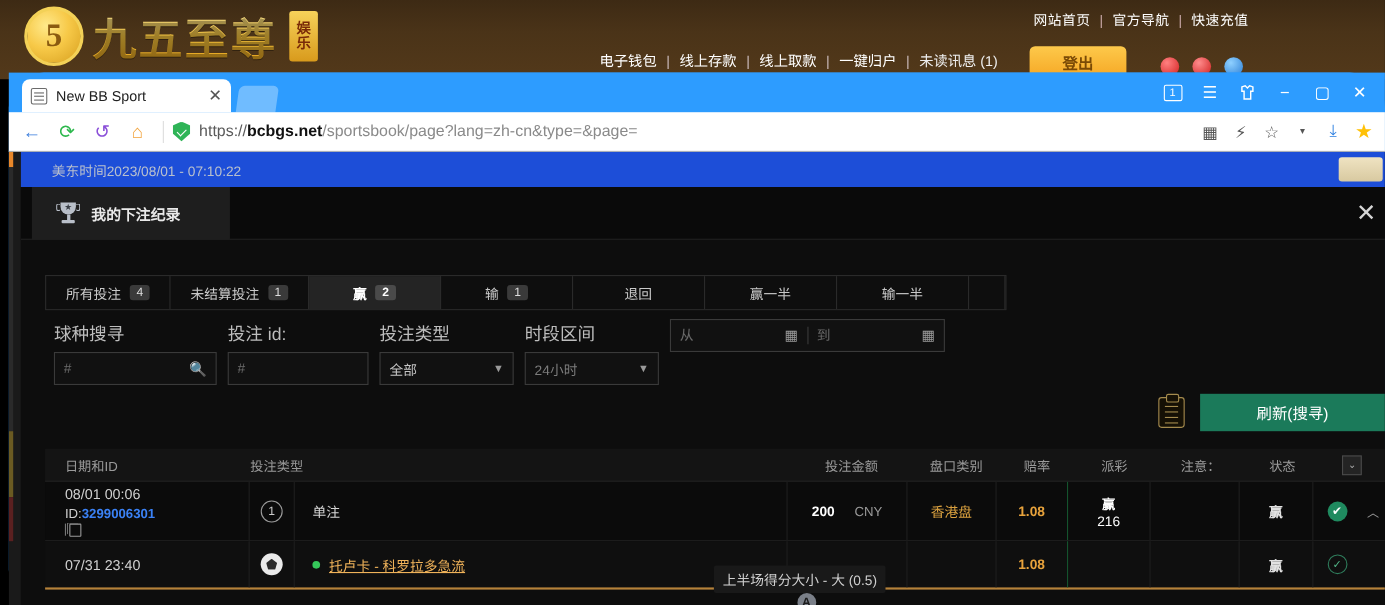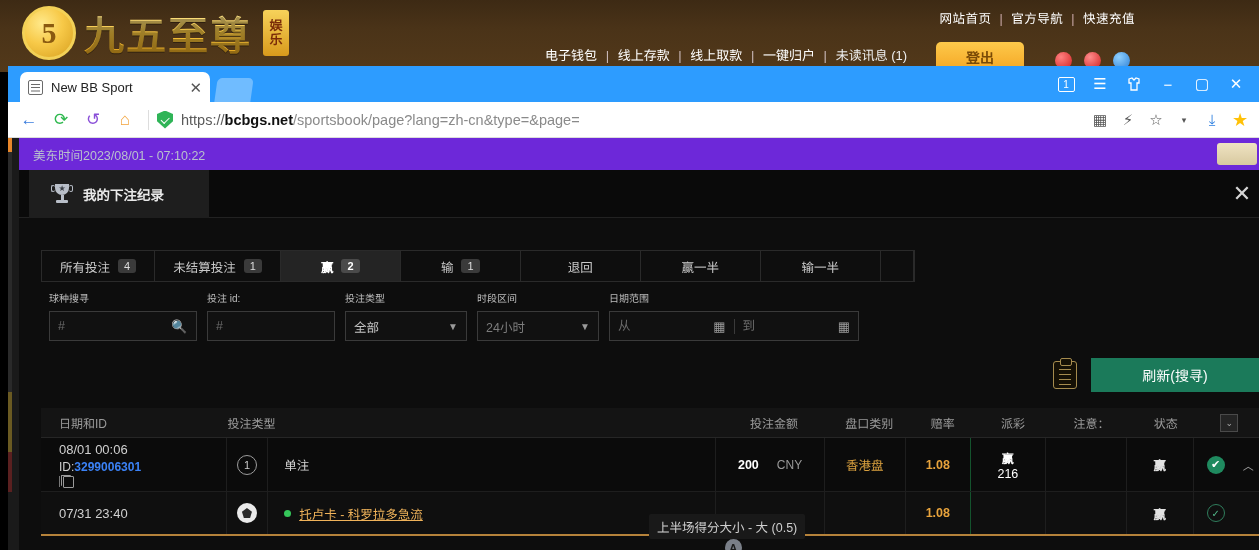--- a/index.html
+++ b/index.html
@@ -151,22 +151,22 @@
   }
   #page-left-strip { position: absolute; left: 0; top: 0; width: 11px; height: 412px; background: #1a1a1a; }
   #page-left-strip .accent { position: absolute; left: 0; width: 4px; }
   .acc-orange { top: 0; height: 14px; background: #e8872a; }
   .acc-dark { top: 14px; height: 240px; background: #2a2a2a; }
   .acc-gold { top: 254px; height: 60px; background: #6a5a22; }
   .acc-red { top: 314px; height: 40px; background: #5a2020; }
 
   #time-bar {
     position: absolute; left: 11px; top: 0; right: 0; height: 32px;
-    background: #6d28d9; color: #b9c0cd; font-size: 12.5px;
-    display: flex; align-items: center; padding-left: 14px;
+    background: #1d4ed8; color: #b9c0cd; font-size: 12.5px;
+    display: flex; align-items: center; padding-left: 28px;
   }
   #time-note {
     position: absolute; right: 2px; top: 5px; width: 40px; height: 22px;
     background: linear-gradient(180deg, #efe3c2, #d8c9a0); border-radius: 3px;
   }
 
   #record-panel {
     position: absolute; left: 11px; top: 32px; right: 0; bottom: 0;
     background: #0d0d0d;
   }
@@ -219,21 +219,21 @@
     font-size: 11px; padding: 1px 6px; min-width: 18px; text-align: center;
   }
   .st-tab.active .st-count { background: #4a4a4a; color: #fff; }
   .st-tab.empty { min-width: 30px; padding: 0 16px; }
 
   #filters {
     position: absolute; left: 30px; top: 120px; right: 20px; height: 56px;
     display: flex; gap: 10px; align-items: flex-start;
   }
   .f-group { display: flex; flex-direction: column; gap: 6px; }
-  .f-label { font-size: 10px; color: #bdbdbd; }
+  .f-label { font-size: 16px; color: #bdbdbd; }
   .f-control {
     height: 30px; background: #111; border: 1px solid #3a3a3a;
     display: flex; align-items: center; padding: 0 8px; color: #8b8b8b; font-size: 12.5px;
   }
   .f-control input {
     flex: 1; background: transparent; border: none; outline: none;
     color: #c8c8c8; font-size: 12.5px; font-family: inherit; width: 100%;
   }
   .f-control input::placeholder { color: #6b6b6b; }
   .w-search { width: 148px; }
@@ -548,21 +548,20 @@
 
         <div class="f-group">
           <div class="f-label">时段区间</div>
           <div class="f-control select muted w-period">
             <span>24小时</span>
             <span class="chev">▼</span>
           </div>
         </div>
 
         <div class="f-group">
-          <div class="f-label">日期范围</div>
           <div class="f-control w-date">
             <div class="date-half">
               <input type="text" placeholder="从" style="">
               <span class="cal-icon">▦</span>
             </div>
             <div class="date-half">
               <input type="text" placeholder="到" style="">
               <span class="cal-icon">▦</span>
             </div>
           </div>

